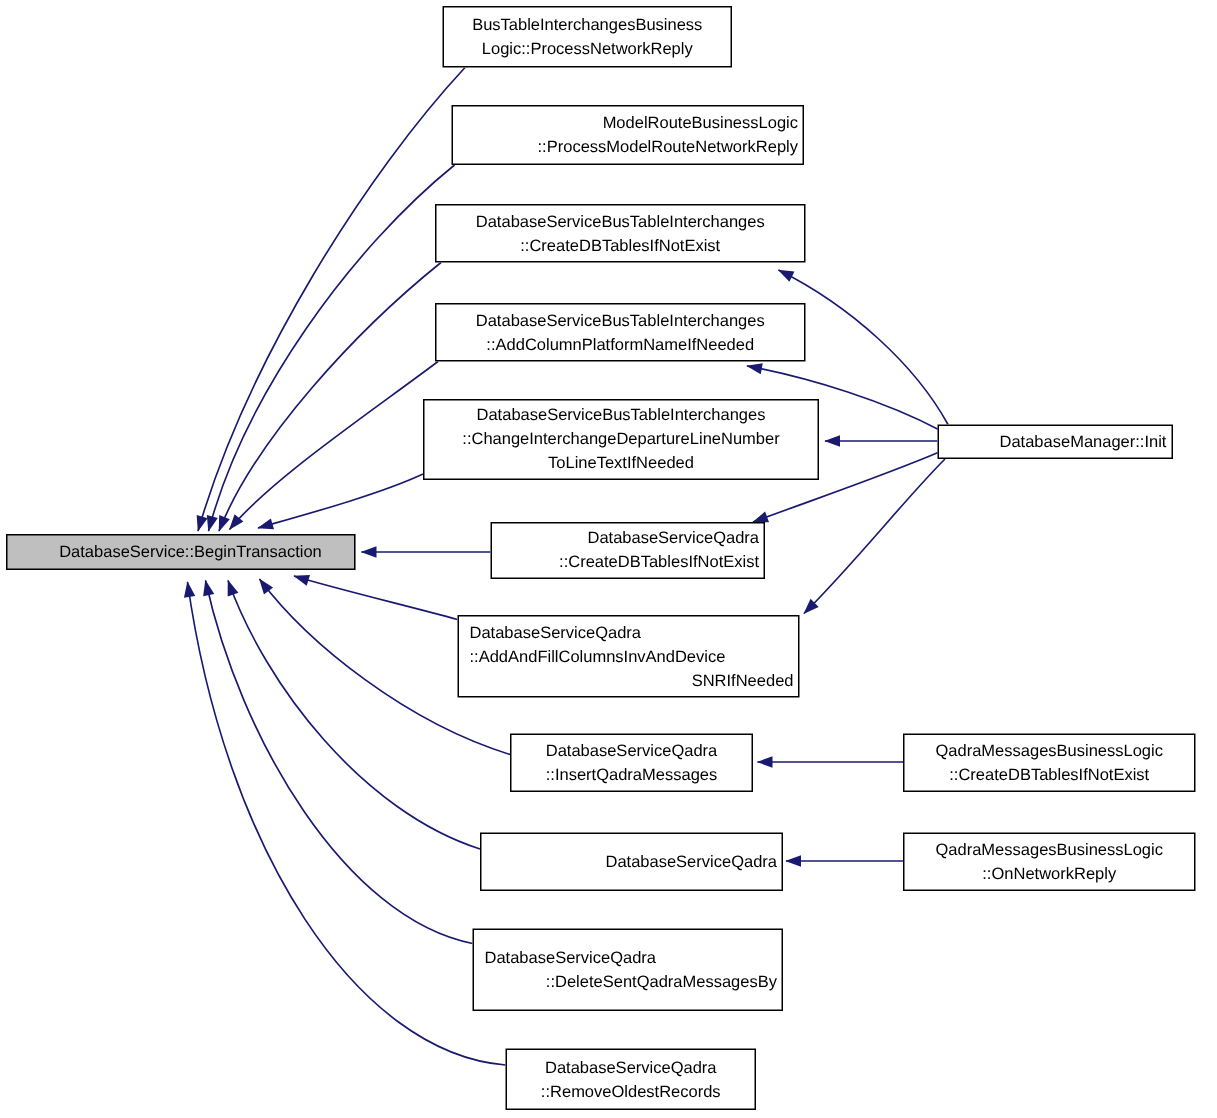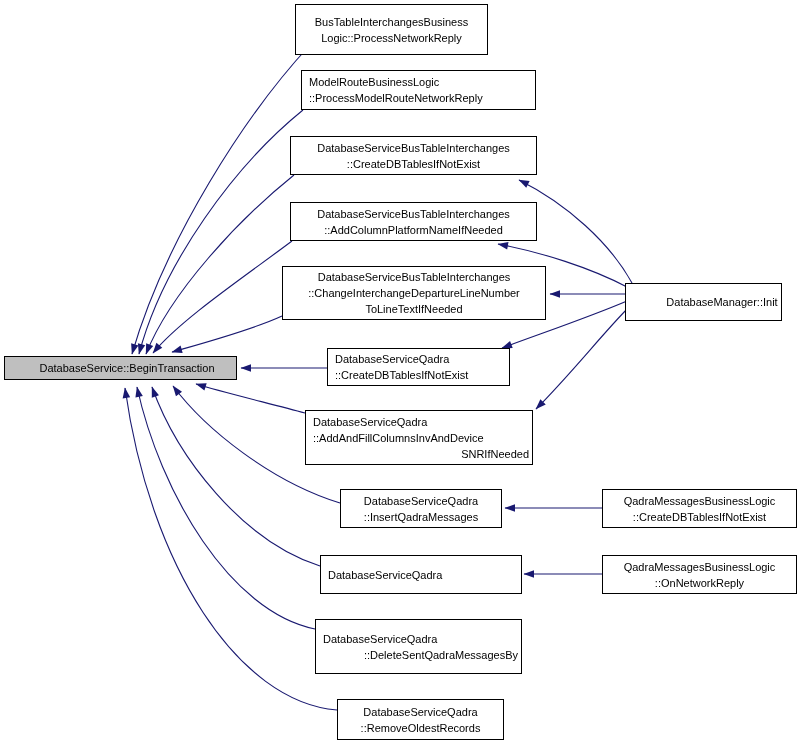--- a/index.html
+++ b/index.html
@@ -26,21 +26,21 @@
     white-space:nowrap;
     cursor:pointer;
   }
   .node.highlight{
     background:#bfbfbf;
     border:1.4px solid #000000;
     padding-left:16px;
   }
   .node .ln{display:block;}
   .node.align-center .ln{text-align:center;}
-  .node.align-left{padding-left:7px;}
+  .node.align-left{padding-left:20px;align-items:flex-end;}
   .node.align-left .ln{text-align:left;}
   .node.align-mixed{padding-left:7px;}
   .node.align-mixed .ln{text-align:left;}
   .node.align-mixed .ln:last-child{text-align:right;}
 </style>
 </head>
 <body>
 
 <div id="canvas">
   <svg id="edges" width="811" height="745" viewBox="0 0 811 745" xmlns="http://www.w3.org/2000/svg">
@@ -67,21 +67,21 @@
         <path d="M627,301 C592,316 548,331 502,348" stroke="#191970" stroke-width="1.1" marker-end="url(#arrow)"></path>
         <path d="M630,306 C603,333 572,373 536,409" stroke="#191970" stroke-width="1.1" marker-end="url(#arrow)"></path>
         <path d="M602,508 L505,508" stroke="#191970" stroke-width="1.1" marker-end="url(#arrow)"></path>
         <path d="M602,574 L524,574" stroke="#191970" stroke-width="1.1" marker-end="url(#arrow)"></path>
       </g>
   </svg>
 
 <div class="node align-center highlight" style="left: 4px; top: 356px; width: 233px; height: 24px;">
       <div class="ln">DatabaseService::BeginTransaction</div>
     </div>
-    <div class="node align-center" style="left: 295px; top: 4px; width: 193px; height: 51px; align-items: center;">
+    <div class="node align-center" style="left: 295px; top: 4px; width: 193px; height: 41px; align-items: center;">
       <div class="ln">BusTableInterchangesBusiness</div>
       <div class="ln">Logic::ProcessNetworkReply</div>
     </div>
     <div class="node align-left" style="left: 301px; top: 70px; width: 235px; height: 40px;">
       <div class="ln">ModelRouteBusinessLogic</div>
       <div class="ln">::ProcessModelRouteNetworkReply</div>
     </div>
     <div class="node align-center" style="left: 290px; top: 136px; width: 247px; height: 39px;">
       <div class="ln">DatabaseServiceBusTableInterchanges</div>
       <div class="ln">::CreateDBTablesIfNotExist</div>
@@ -112,21 +112,21 @@
       <div class="ln">DatabaseServiceQadra</div>
     </div>
     <div class="node align-mixed" style="left: 315px; top: 619px; width: 207px; height: 55px;">
       <div class="ln">DatabaseServiceQadra</div>
       <div class="ln">::DeleteSentQadraMessagesBy</div>
     </div>
     <div class="node align-center" style="left: 337px; top: 699px; width: 167px; height: 41px;">
       <div class="ln">DatabaseServiceQadra</div>
       <div class="ln">::RemoveOldestRecords</div>
     </div>
-    <div class="node align-center" style="left: 625px; top: 283px; width: 157px; height: 38px; padding-left: 40px;">
+    <div class="node align-center" style="left: 625px; top: 283px; width: 157px; height: 23px; padding-left: 40px;">
       <div class="ln">DatabaseManager::Init</div>
     </div>
     <div class="node align-center" style="left: 602px; top: 489px; width: 195px; height: 39px;">
       <div class="ln">QadraMessagesBusinessLogic</div>
       <div class="ln">::CreateDBTablesIfNotExist</div>
     </div>
     <div class="node align-center" style="left: 602px; top: 555px; width: 195px; height: 39px;">
       <div class="ln">QadraMessagesBusinessLogic</div>
       <div class="ln">::OnNetworkReply</div>
     </div>

